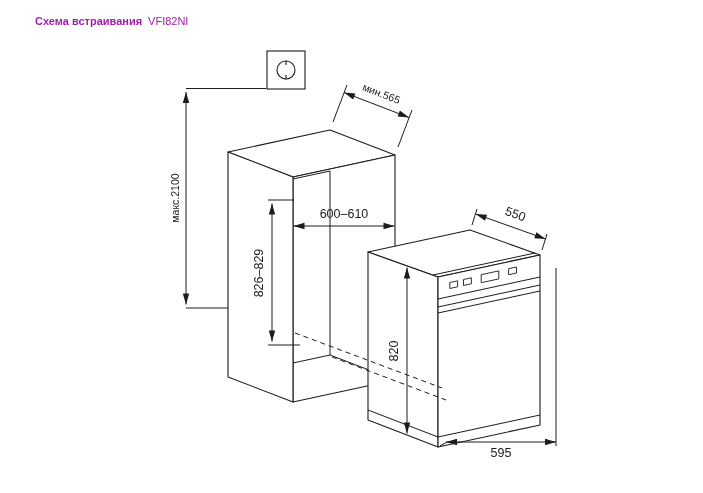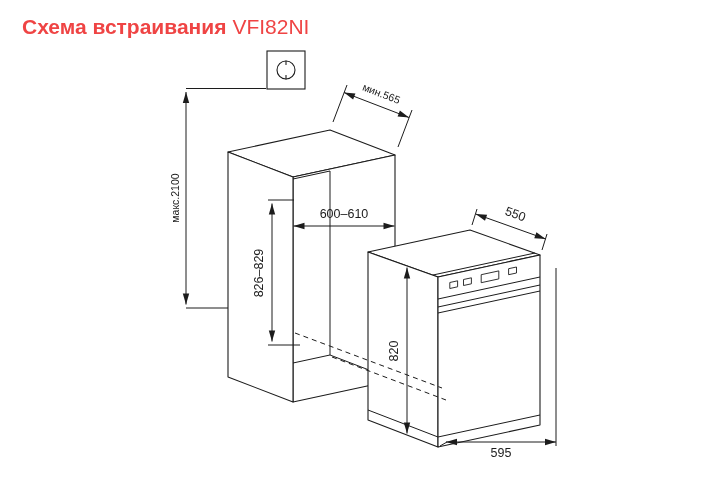--- a/index.html
+++ b/index.html
@@ -1,20 +1,20 @@
 <!DOCTYPE html>
 <html><head>
 <meta charset="utf-8">
 <style>
   html,body{margin:0;padding:0;background:#fff;}
   .canvas{
     position:relative;width:703px;height:493px;background:#ffffff;overflow:hidden;
     font-family:"Liberation Sans","DejaVu Sans",sans-serif;
   }
-  .title{position:absolute;left:22px;top:15px;font-size:21px;color:#ef4444;white-space:nowrap;}
+  .title{position:absolute;left:35px;top:15px;font-size:11px;color:#a21caf;white-space:nowrap;}
   .title .t-main{font-weight:700;}
   .title .t-model{font-weight:400;margin-left:6px;}
   svg.diagram{position:absolute;left:0;top:0;}
   .ln{stroke:#1c1c1c;stroke-width:1.1;fill:none;stroke-linecap:round;}
   .face{fill:#ffffff;stroke:#1c1c1c;stroke-width:1.1;stroke-linejoin:round;}
   .thin{stroke:#1c1c1c;stroke-width:1;fill:none;}
   .dash{stroke:#1c1c1c;stroke-width:1;fill:none;stroke-dasharray:5 4;}
   .btn{fill:none;stroke:#1c1c1c;stroke-width:.9;stroke-linejoin:round;}
   text.dim{font-size:12.5px;fill:#1c1c1c;}
   text.dim-sm{font-size:10.5px;fill:#1c1c1c;}

